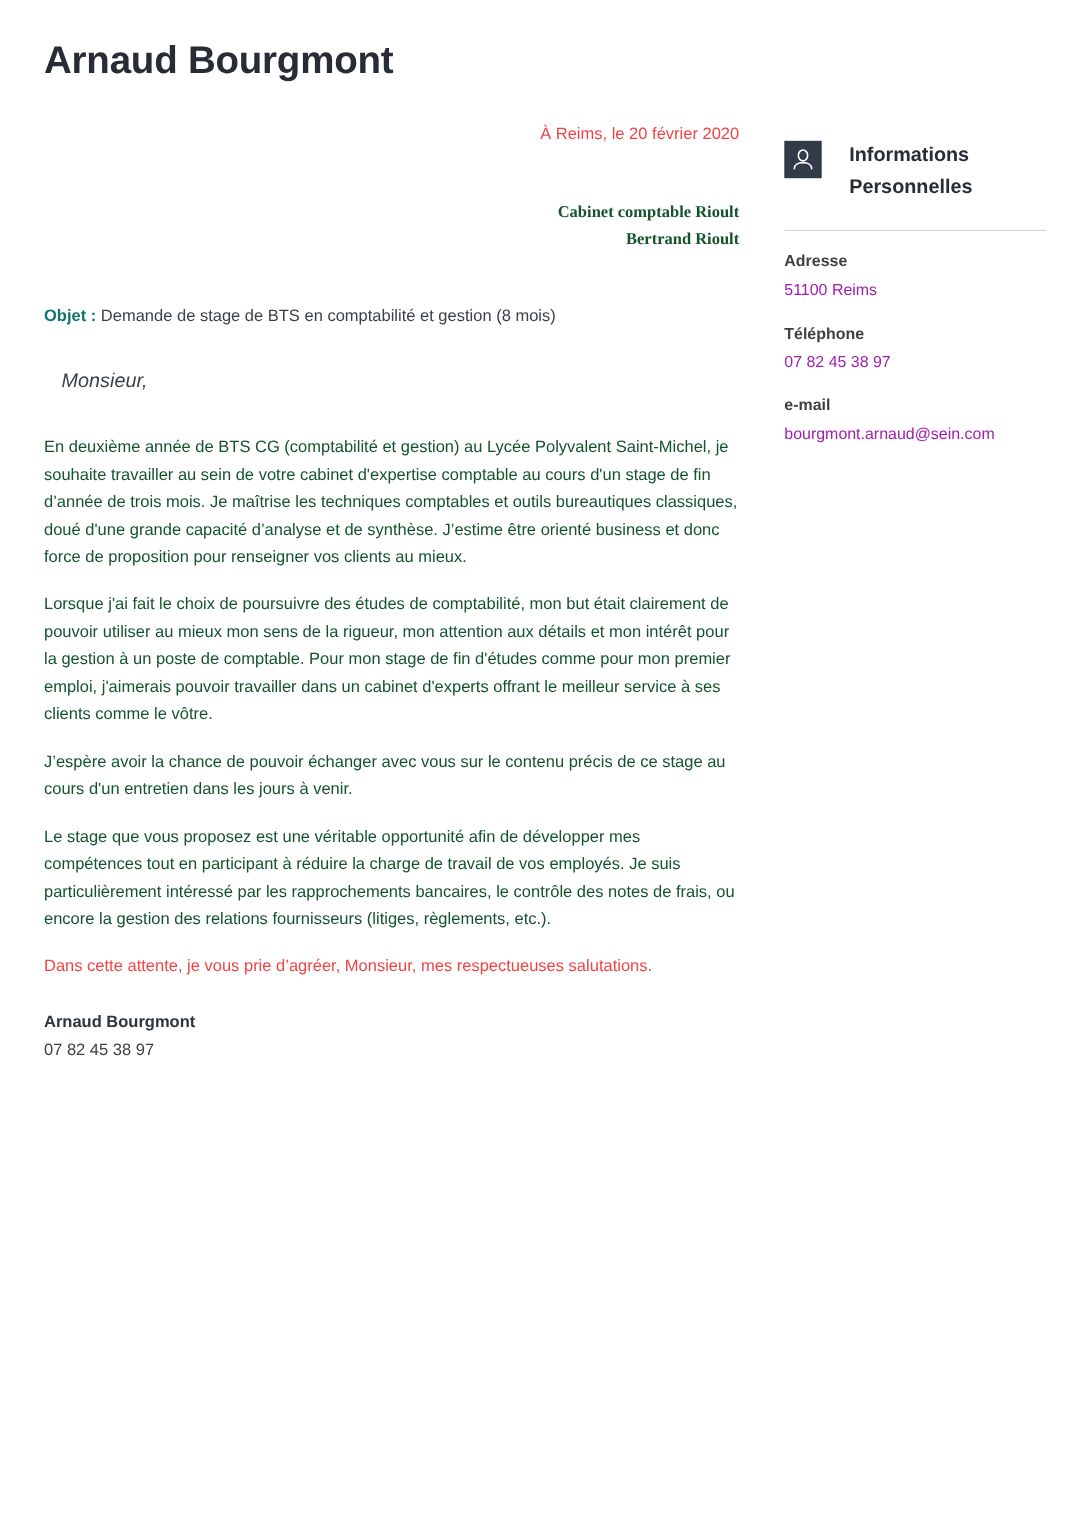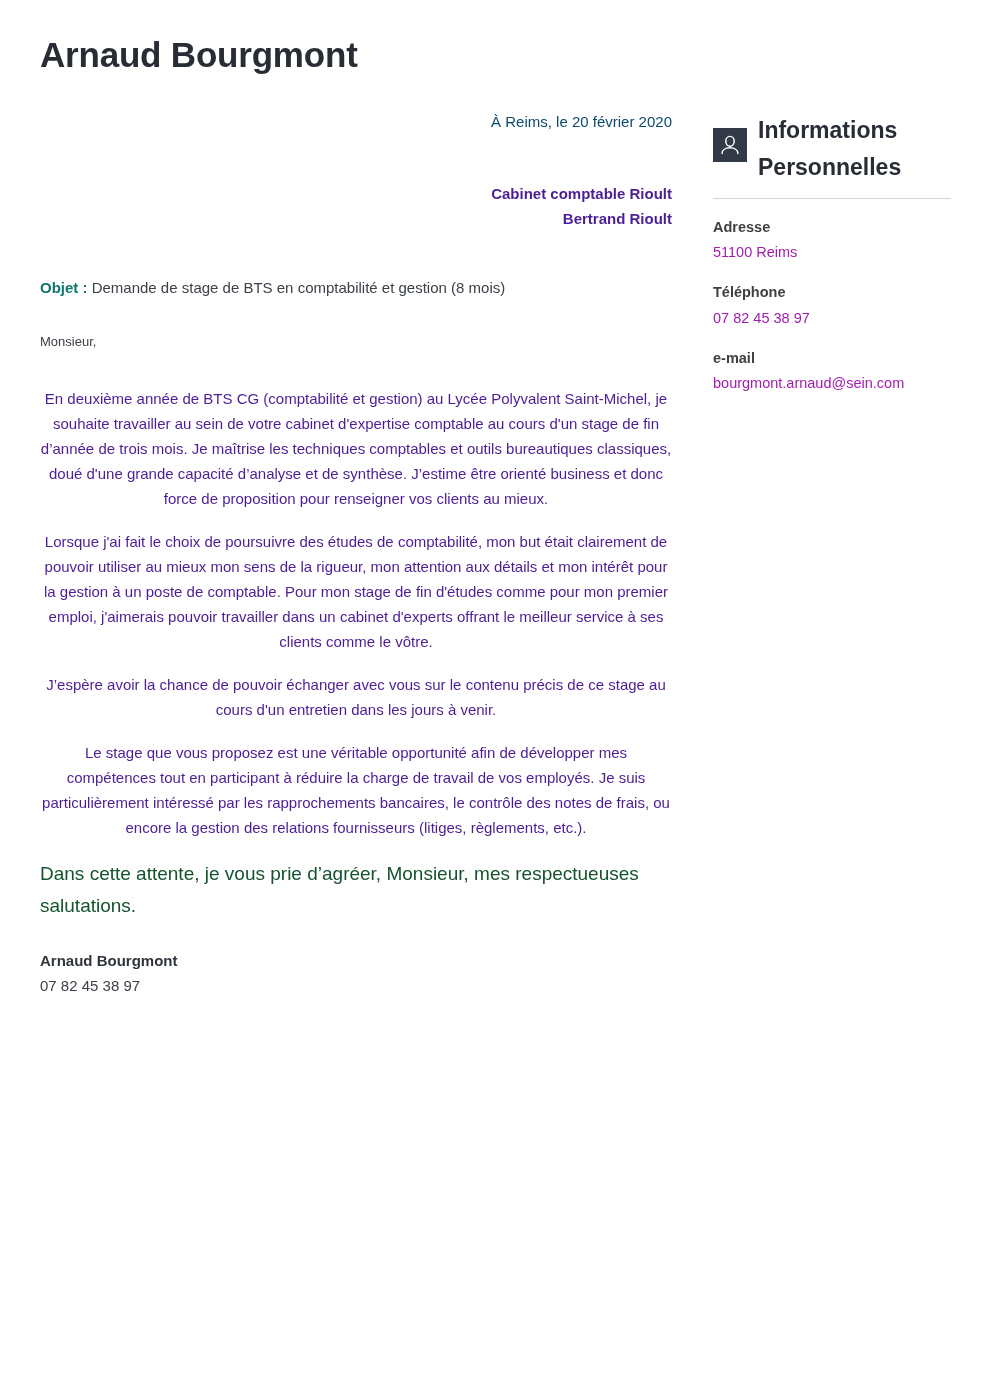--- a/index.html
+++ b/index.html
@@ -34,70 +34,72 @@
   .letter-col {
     position: absolute;
     left: 40px;
     top: 110px;
     width: 632px;
   }
 
   .date-line {
     text-align: right;
     font-size: 15px;
-    color: #0c4a6e;
+    color: #ef4444;
     line-height: 1.55;
     margin: 0 0 48px 0;
   }
 
   .recipient {
     text-align: right;
     font-size: 15px;
     color: #3c4149;
     line-height: 1.68;
     margin: 0 0 44px 0;
   }
   .recipient .r-strong {
     font-weight: bold;
-    color: #4c1d95;
-    display: block;
+    color: #14532d;
+    display: block;
+    font-family: Liberation Serif, serif;
   }
   .recipient .r-line {
     display: block;
   }
 
   .subject {
     font-size: 15px;
     color: #3c4149;
     line-height: 1.55;
     margin: 0 0 33px 0;
   }
   .subject .subject-label {
     font-weight: bold;
     color: #0f766e;
   }
 
   .salutation {
-    font-size: 13px;
+    font-size: 18px;
     color: #3c4149;
     line-height: 1.6;
-    margin: 0 0 33px 0;
+    margin: 0 0 33px 16px;
+    font-style: italic;
   }
 
   .body-par {
     font-size: 15px;
-    color: #4c1d95;
+    color: #14532d;
     line-height: 1.67;
     margin: 0 0 18px 0;
-    text-align: center;
+    text-align: left;
   }
 
   .closing {
-    font-size: 19px;
-    color: #14532d;
+    font-size: 15px;
+    color: #ef4444;
     line-height: 1.67;
     margin: 0 0 18px 0;
   }
 
   .signature {
     margin-top: 27px;
   }
   .signature .sig-name {
     font-size: 15px;
     font-weight: bold;
@@ -131,25 +133,25 @@
     height: 34px;
     background: #333a47;
     margin-top: 16px;
     display: flex;
     align-items: center;
     justify-content: center;
   }
   .sidebar-icon svg { display: block; }
 
   .sidebar-title {
-    font-size: 23px;
+    font-size: 18px;
     font-weight: bold;
     color: #272c35;
     line-height: 1.62;
-    margin: 0;
+    margin: 14px;
   }
 
   .sidebar-divider {
     height: 1px;
     background: #d3d5d8;
     margin: 11px 0 0 0;
     width: 238px;
   }
 
   .info-group {

